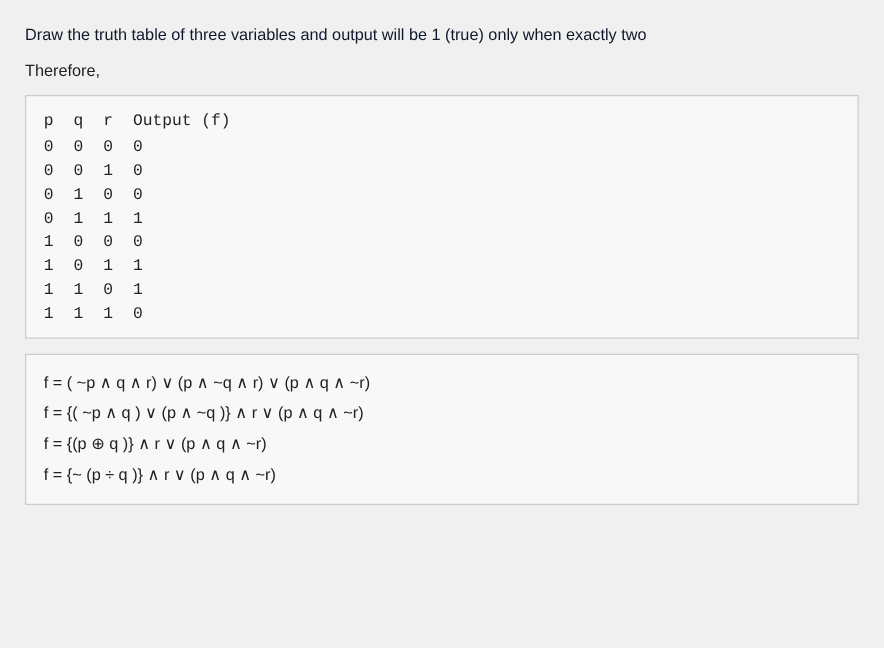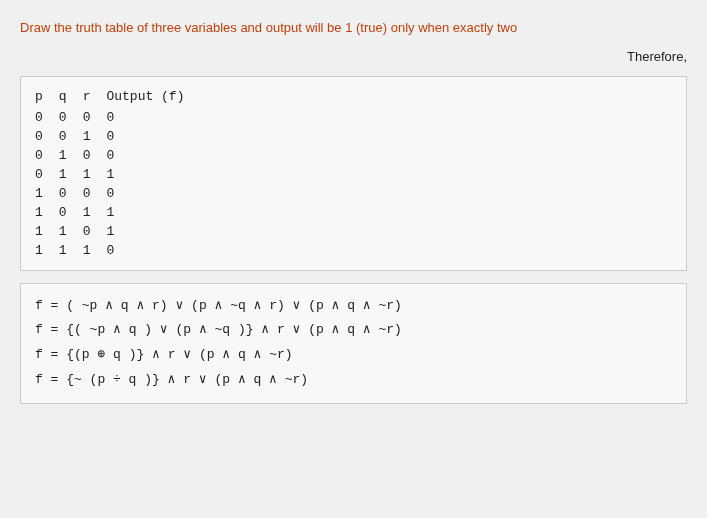--- a/index.html
+++ b/index.html
@@ -11,28 +11,27 @@
       width: 707px;
       min-height: 518px;
     }
     .main-content {
       background: #f0f0f0;
       padding: 8px 10px;
     }
     .description {
       font-size: 13px;
       line-height: 1.6;
-      color: #c2410c;
+      color: #0f172a;
       margin-bottom: 10px;
     }
     .therefore {
       font-size: 13px;
       color: #222;
       margin-bottom: 12px;
-      text-align: right;
     }
     .truth-table-container {
       background: #f8f8f8;
       border: 1px solid #ccc;
       padding: 10px 14px;
       margin-bottom: 12px;
     }
     .truth-table {
       border-collapse: collapse;
       font-family: 'Courier New', monospace;
@@ -46,21 +45,21 @@
     }
     .truth-table th {
       padding-bottom: 4px;
     }
     .formula-container {
       background: #f8f8f8;
       border: 1px solid #ccc;
       padding: 10px 14px;
     }
     .formula-line {
-      font-family: Liberation Mono, monospace;
+      font-family: Liberation Sans, sans-serif;
       font-size: 13px;
       color: #222;
       line-height: 1.9;
     }
   </style>
 </head>
 <body>
 
 <div class="main-content">
   <div class="description">

